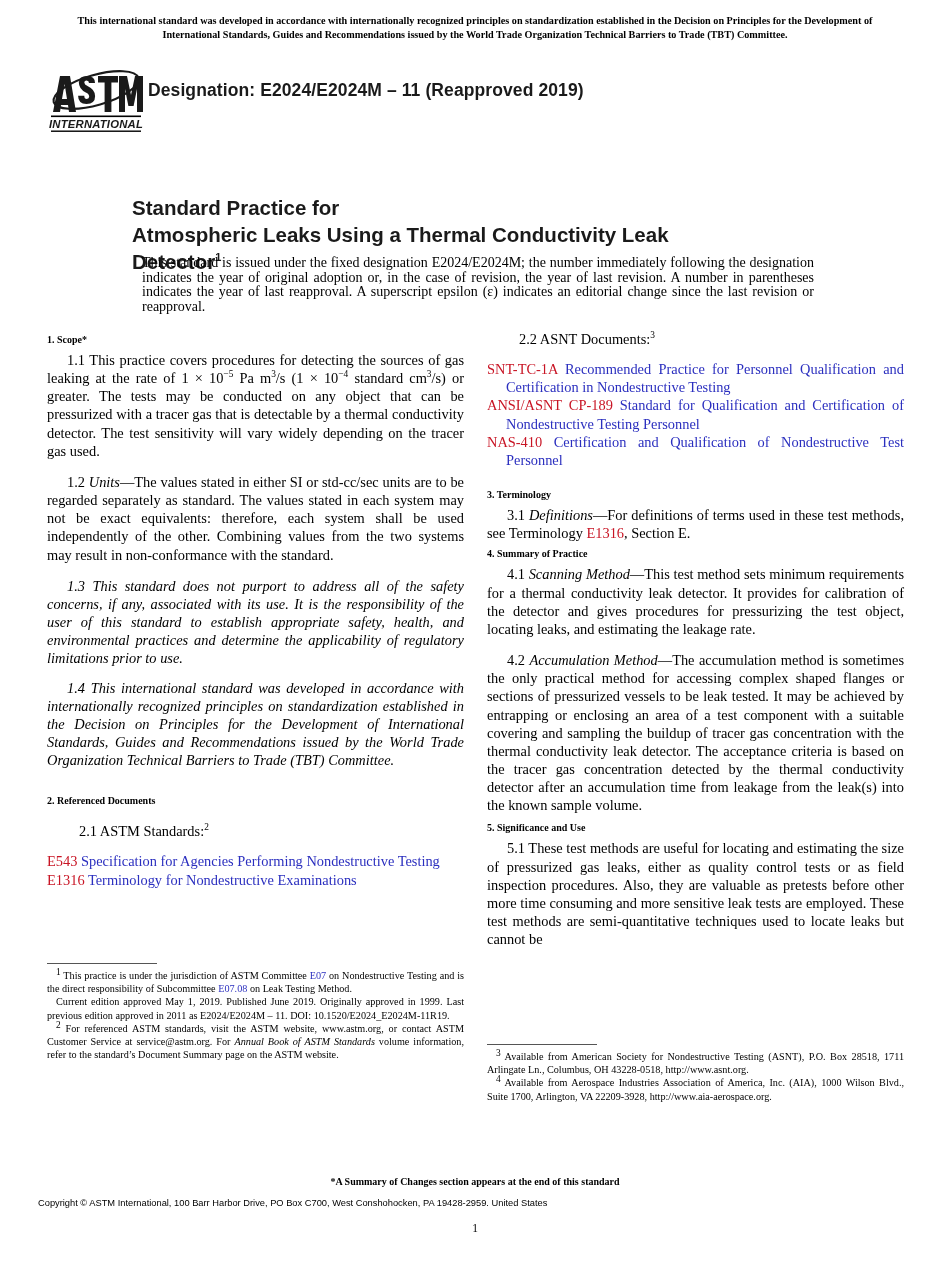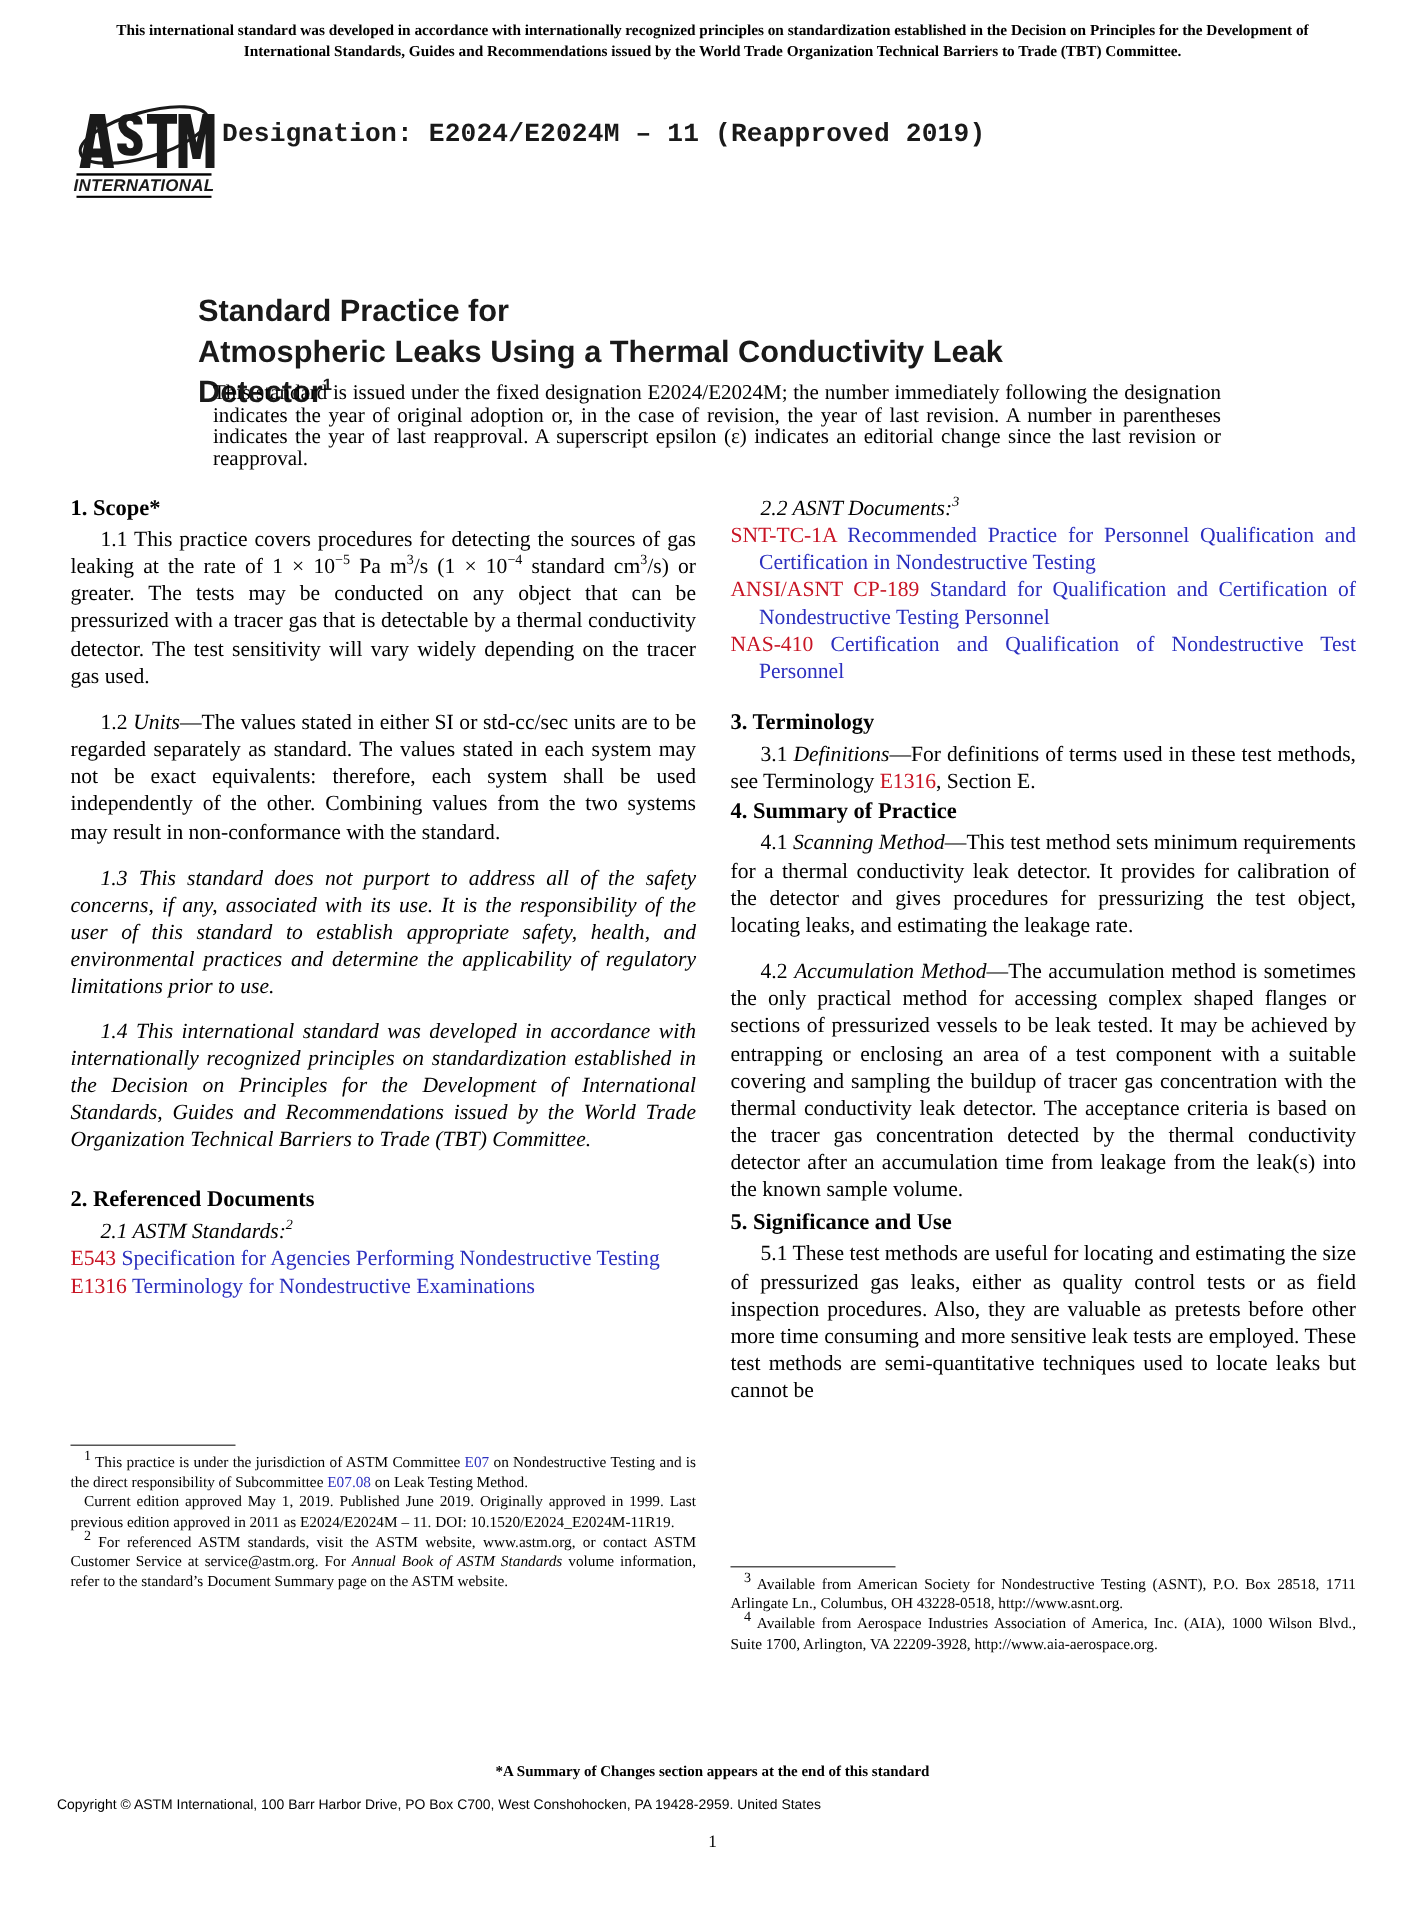--- a/index.html
+++ b/index.html
@@ -37,21 +37,21 @@
     left:48px; top:62px; width:850px; height:80px;
   }
   .logo{
     position:absolute; left:0px; top:0px;
     width:96px; height:72px;
   }
   .logo svg{display:block;}
   .designation{
     position:absolute;
     left:100px; top:18px;
-    font-family:Liberation Mono, monospace;
+    font-family:Liberation Sans, sans-serif;
     font-weight:bold;
     font-size:17.5px;
     letter-spacing:0.1px;
     color:#1a1a1a;
   }
 
   
   .title-block{
     position:absolute;
     left:132px; top:158px; width:700px;
@@ -85,21 +85,21 @@
     line-height:18.15px;
     text-align:justify;
     text-justify:inter-word;
     hyphens:none;
     color:#000;
   }
   .col-left{left:47px;}
   .col-right{left:487px;}
 
   h2.sect{
-    font-size:15px;
+    font-size:10px;
     font-weight:bold;
     margin:0 0 2px 0;
     padding:0;
     line-height:19px;
     text-align:left;
   }
   .sp-before{margin-top:13px;}
 
   p.para{
     margin:0 0 0 0;
@@ -116,23 +116,22 @@
     margin:0; padding:0;
     text-indent:0;
     padding-left:19px;
     text-indent:-19px;
     text-align:justify;
     color:#2b2fbf;
   }
   .refid{color:#c81424;}
   .reftitle{color:#2b2fbf;}
   .subhead{
-    margin:0;
+    margin:12px;
     text-indent:20px;
-    font-style:italic;
   }
   .red-link{color:#c81424; text-decoration:none;}
 
   
   .fn-rule{
     width:110px; height:0;
     border-top:1.1px solid #555;
     margin:0 0 5px 0;
   }
   .footnotes{

